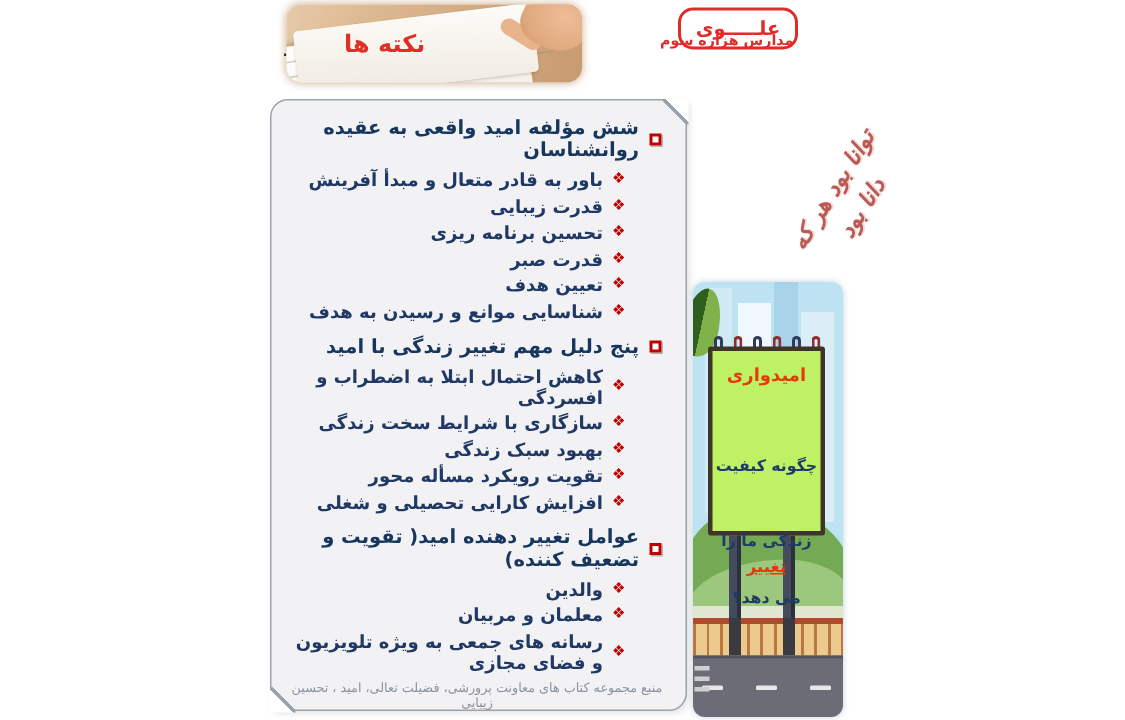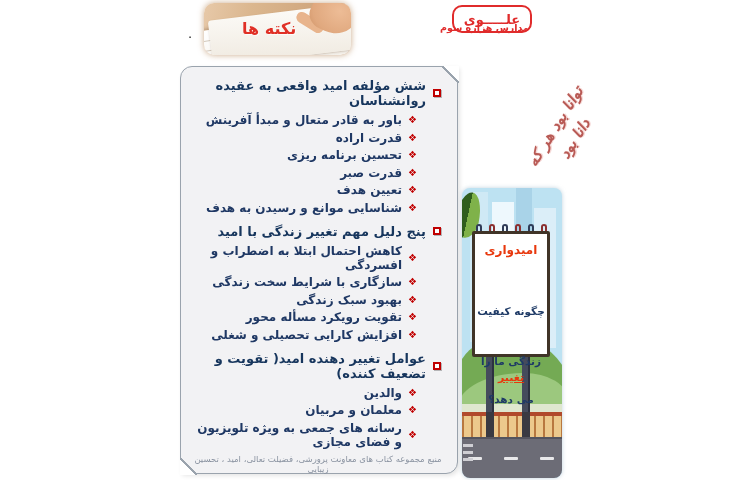--- a/index.html
+++ b/index.html
@@ -8,21 +8,21 @@
     font-family:"DejaVu Sans", sans-serif;
     background:#ffffff;
     position:relative;
     overflow:hidden;
     direction:rtl;
   }
   .stage { position:absolute; inset:0; width:750px; height:480px; }
 
   
   .notes-img {
-    position:absolute; left:204px; top:3px; width:147px; height:52px;
+    position:absolute; left:191px; top:3px; width:197px; height:52px;
     background:linear-gradient(105deg,#e7c9a9 0%,#dbb78f 30%,#c89b72 100%);
     border-radius:10px; overflow:hidden;
     box-shadow:0 0 6px rgba(190,150,110,.8);
   }
   .page1 {
     position:absolute; left:-8px; top:16px; width:170px; height:60px;
     background:linear-gradient(180deg,#ffffff 0%,#f1ece4 100%);
     transform:rotate(-9deg); border-radius:4px;
     box-shadow:0 -2px 3px rgba(120,90,60,.35);
   }
@@ -147,21 +147,21 @@
   .dash { position:absolute; top:269px; width:14px; height:3px; background:#e8e8ea; border-radius:1px; }
   .cross { position:absolute; left:1px; width:10px; height:3px; background:#cfcfd4; }
 
   .rings { position:absolute; left:10px; top:34px; width:78px; height:11px;
     display:flex; justify-content:space-around; align-items:flex-end; }
   .ring { width:6px; height:9px; border:2px solid #8b2f2f; border-bottom:none; border-radius:5px 5px 0 0; }
   .ring:nth-child(even){ border-color:#2f3b57; }
 
   .billboard {
     position:absolute; left:10px; top:43px; width:78px; height:126px;
-    background:#ffffff; border:3px solid #403428; border-radius:2px;
+    background:#bef264; border:3px solid #403428; border-radius:2px;
     display:flex; flex-direction:column; 
     padding-top:9px; text-align:center;
   }
   .bb-title { color:#e8380d; font-weight:bold; font-size:12px; margin-bottom:12px; }
   .bb-line { color:#1e3a66; font-weight:bold; font-size:10.5px; line-height:15px;margin-top:35px; }
   .bb-hl { color:#e8380d; font-weight:bold; font-size:11px; line-height:17px;text-decoration:underline; }
   .post { position:absolute; top:169px; width:8px; height:58px;
     background:linear-gradient(90deg,#454b5c 0 70%,#2c3140 70% 100%); }
 </style>
 </head>
@@ -199,21 +199,21 @@
         <div class="sec-heading first">
           <span class="sq-bullet"></span>
           <span>شش مؤلفه امید واقعی به عقیده روانشناسان</span>
         </div>
         <div class="sub-item">
           <span class="di-bullet">❖</span>
           <span>باور به قادر متعال و مبدأ آفرینش</span>
         </div>
         <div class="sub-item">
           <span class="di-bullet">❖</span>
-          <span>قدرت اراده</span>
+          <span>قدرت زیبایی</span>
         </div>
         <div class="sub-item">
           <span class="di-bullet">❖</span>
           <span>تحسین برنامه ریزی</span>
         </div>
         <div class="sub-item">
           <span class="di-bullet">❖</span>
           <span>قدرت صبر</span>
         </div>
         <div class="sub-item">

